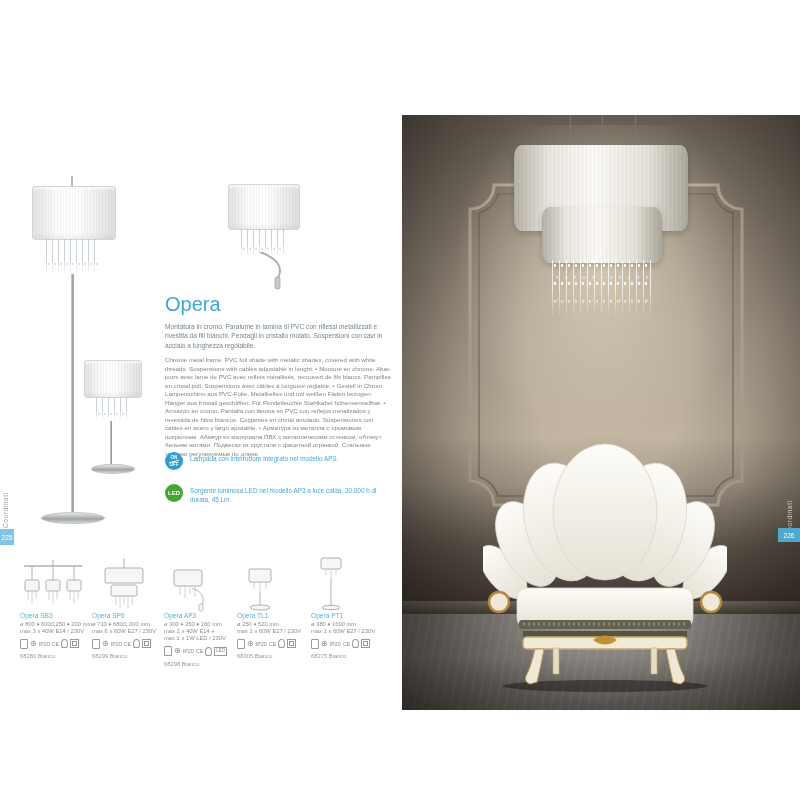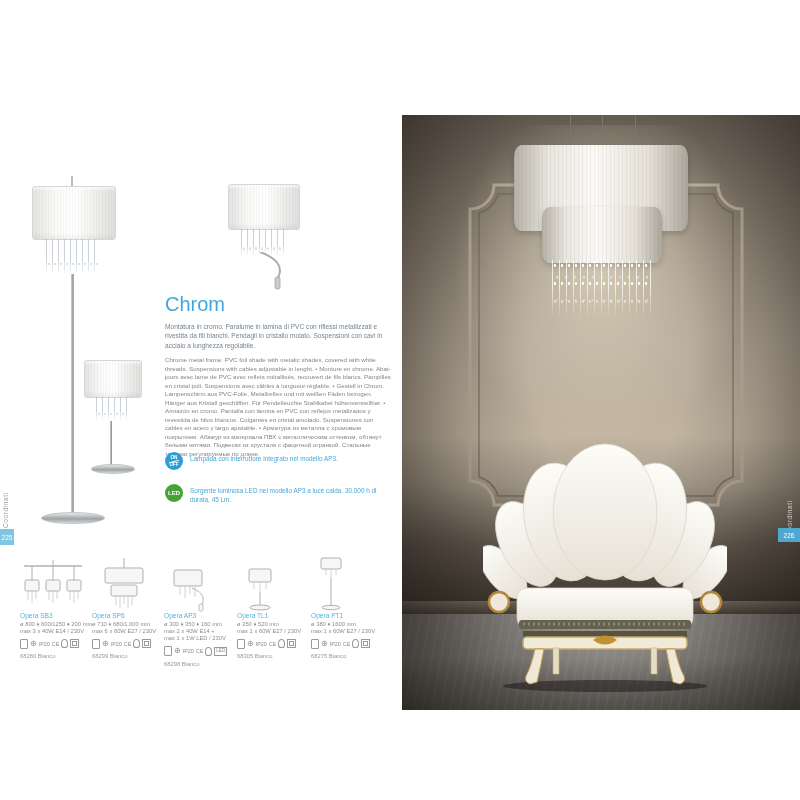--- a/index.html
+++ b/index.html
@@ -118,21 +118,21 @@
     <div class="shade" style="left:228px;top:184px;width:70px;height:44px;"></div>
     <div class="crystals" style="left:241px;top:229px;width:44px;height:28px;"></div>
     <div class="abs" style="left:250px;top:252px;">
       <svg width="46" height="44" viewBox="0 0 46 44">
         <path d="M10,0 C 26,6 34,14 28,26" fill="none" stroke="#a9adb0" stroke-width="2"></path>
         <rect x="25" y="25" width="5" height="12" rx="2" fill="#c9ccce" stroke="#9fa3a5" stroke-width=".8"></rect>
       </svg>
     </div>
   </div>
 
-  <div class="abs title" style="left:165px;top:293px;">Chrom</div>
+  <div class="abs title" style="left:165px;top:293px;">Opera</div>
   <div class="abs par-it" style="left:165px;top:322px;width:226px;">Montatura in cromo. Paralume in lamina di PVC con riflessi metallizzati e rivestita da fili bianchi. Pendagli in cristallo molato. Sospensioni con cavi in acciaio a lunghezza regolabile.</div>
   <div class="abs par-intl" style="left:165px;top:356px;width:226px;">Chrome metal frame. PVC foil shade with metalic shades, covered with white threads. Suspensions with cables adjustable in lenght. • Monture en chrome. Abat-jours avec lame de PVC avec reflets métallisés, recouvert de fils blancs. Pampilles en cristal poli. Suspensions avec câbles à longueur réglable. • Gestell in Chrom. Lampenschirm aus PVC-Folie, Metallreflex und mit weißen Fäden bezogen. Hänger aus Kristall geschliffen. Für Pendelleuchte Stahlkabel höhenverstellbar. • Armazón en cromo. Pantalla con lámina en PVC con reflejos metalizados y revestida de hilos blancos. Colgantes en cristal amolado. Suspensiones con cables en acero y largo ajustable. • Арматура из металла с хромовым покрытием. Абажур из материала ПВХ с металлическим оттенком, обтянут белыми нитями. Подвески из хрусталя с фацетной огранкой. Стальные тросики регулируемые по длине.</div>
 
   <div class="abs feature-row" style="left:165px;top:452px;width:230px;">
     <div class="badge onoff">
       <span>ON</span>
       <span class="sep"></span>
       <span>OFF</span>
     </div>
     <div class="feature-text">Lampada con interruttore integrato nel modello AP3.</div>

